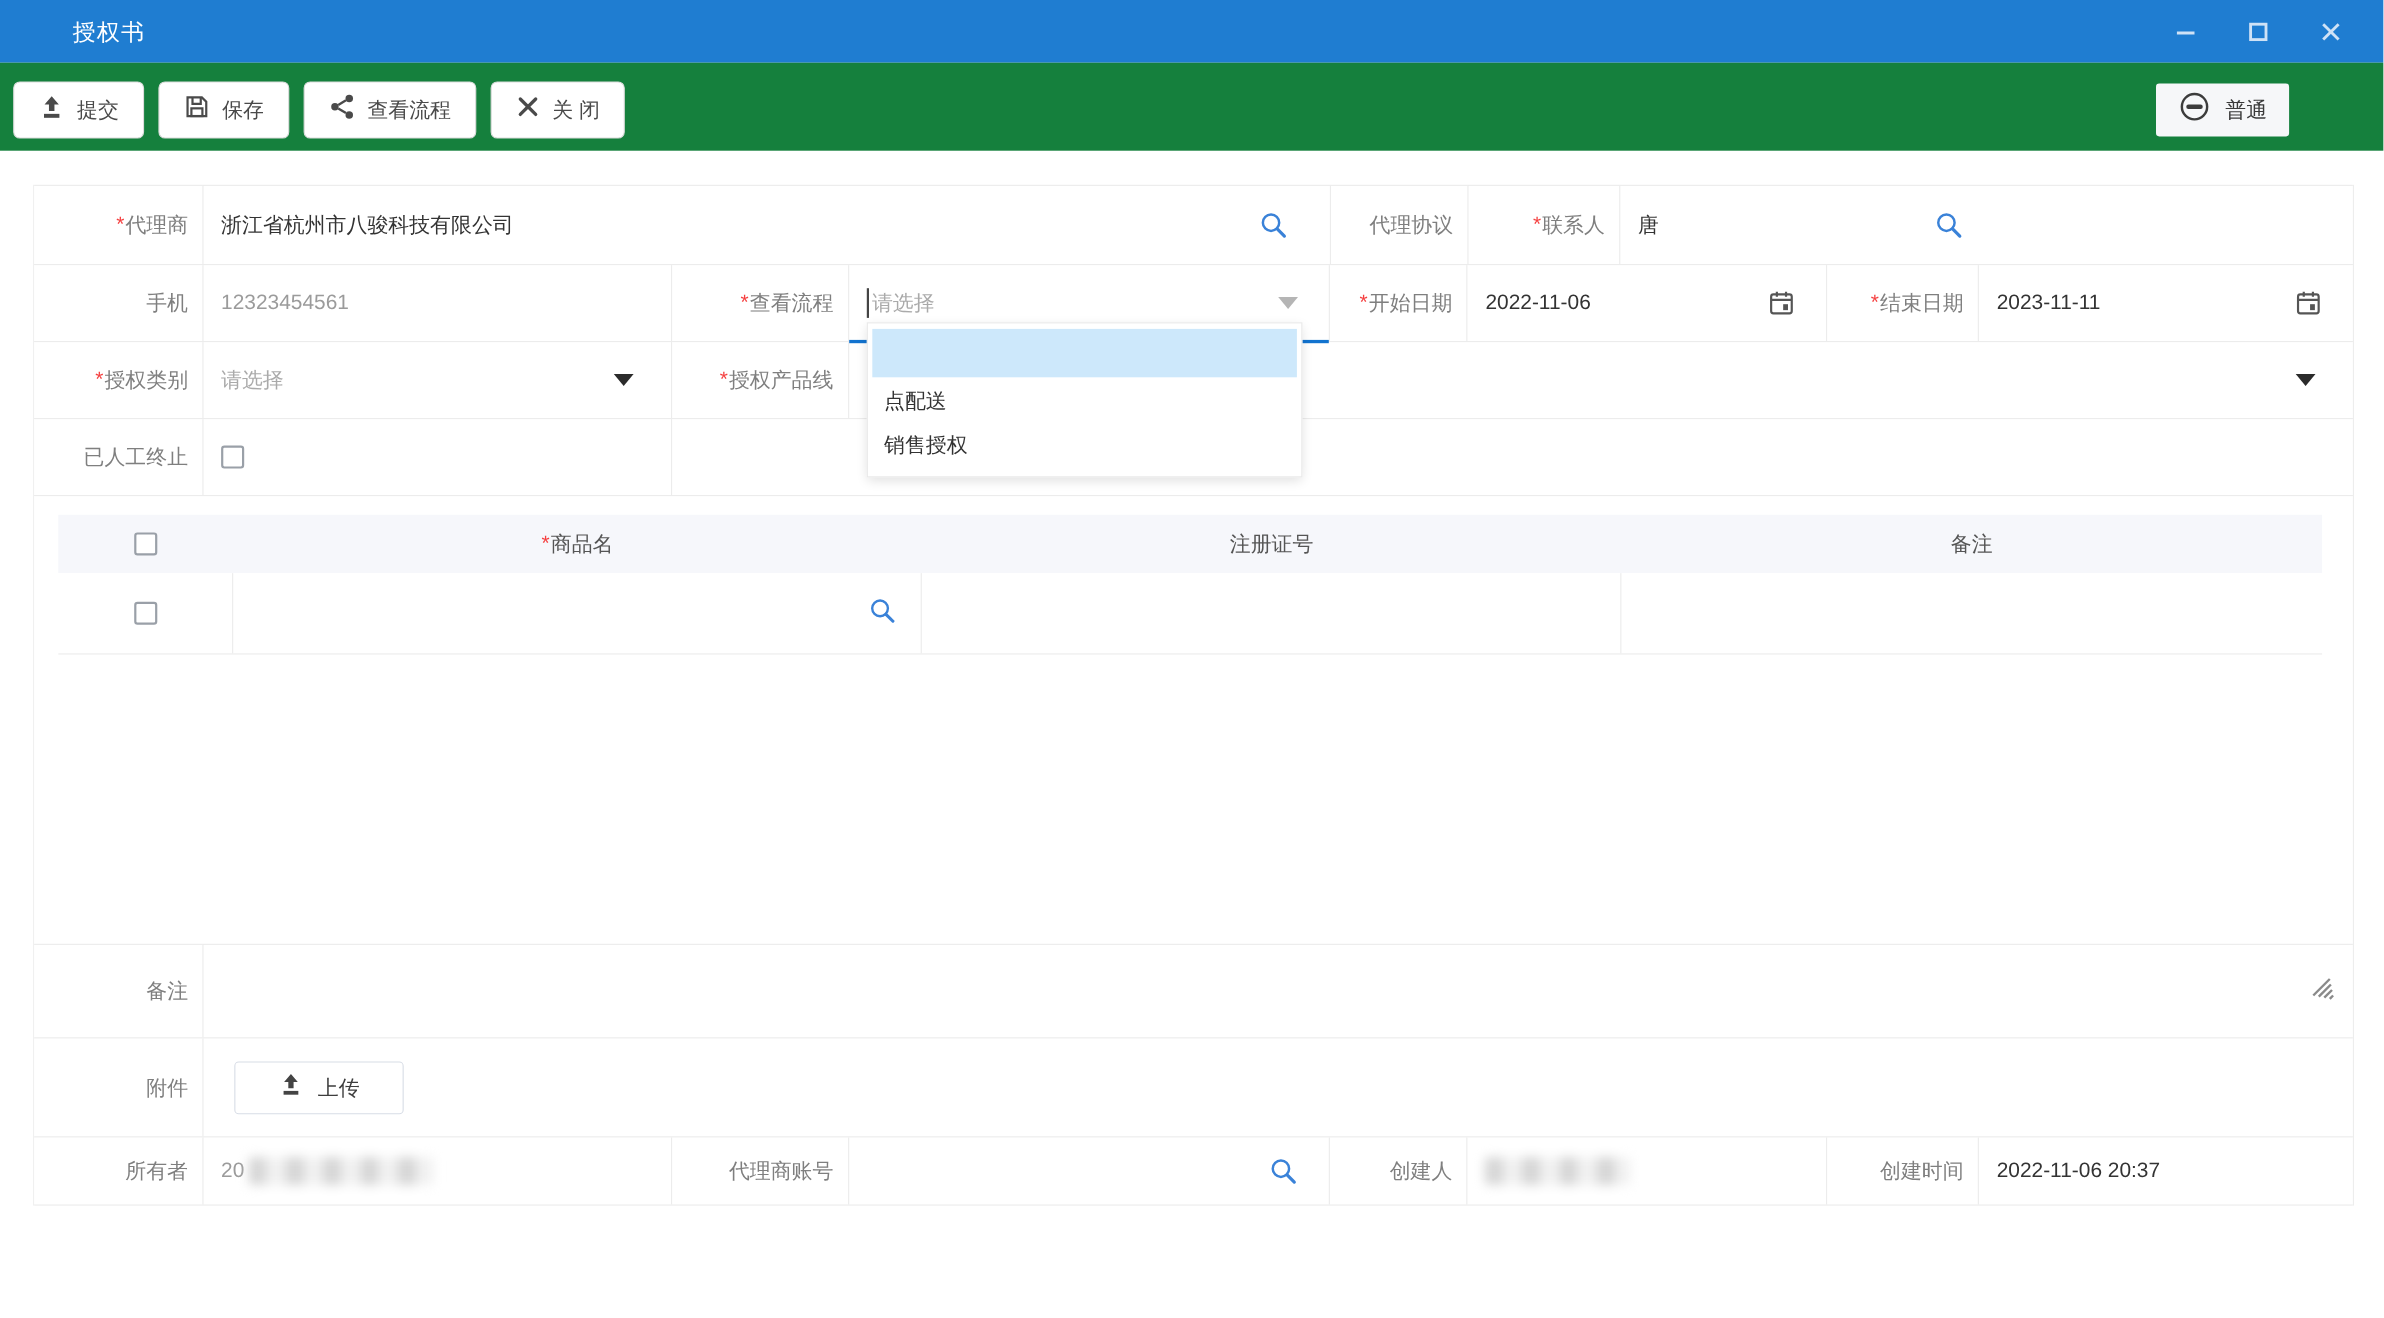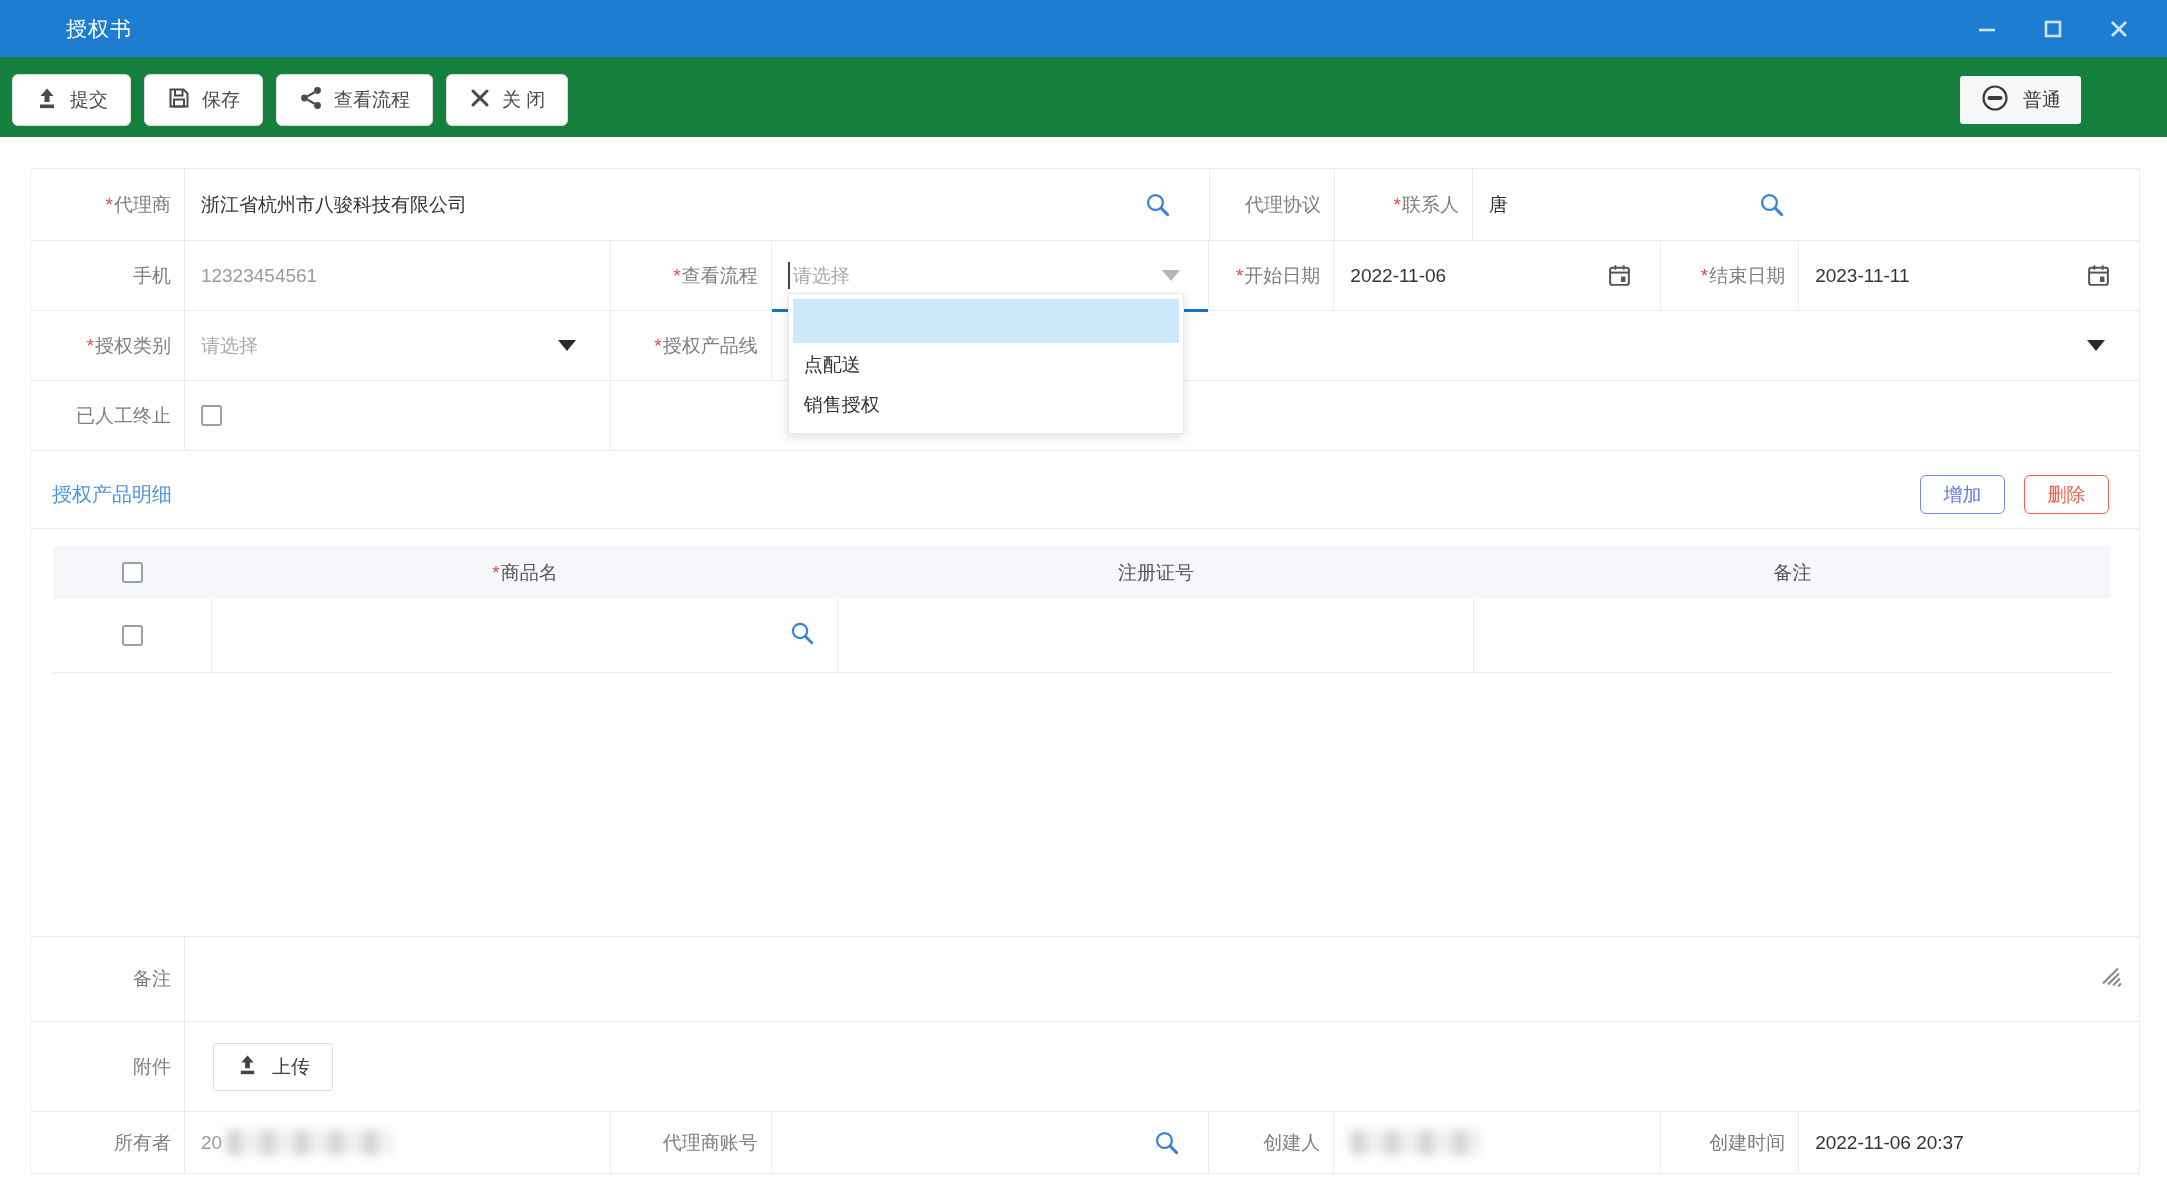--- a/index.html
+++ b/index.html
@@ -81,21 +81,21 @@
 
   .spacer { height:263px; }
 
   
   .foot-block { border-top:1px solid #ececec; }
   .remarks-row { height:85px; }
   .attach-row { height:90px; }
   .owner-row { height:62px; }
   .grip { position:absolute; right:12px; top:50%; transform:translateY(-50%); }
   .upload-btn { height:48px; border:1px solid #d8dde6; border-radius:4px; background:#fff;
-                display:flex; align-items:center; gap:13px; padding:0 22px; margin-left:12px;
+                display:flex; align-items:center; gap:13px; padding:0 39px; margin-left:12px;
                 color:#3d3d3d; cursor:pointer; }
   .redacted { display:inline-block; height:25px; border-radius:3px; filter:blur(5px);
               background:repeating-linear-gradient(90deg,#d6d6d6 0 16px,#f1f1f1 16px 34px); }
   .redacted.owner { width:168px; margin-left:4px; }
   .redacted.creator { width:132px; }
 </style>
 </head>
 <body>
 
 <div class="app">
@@ -295,27 +295,20 @@
         <div class="cell lbl w-la">
           <span>已人工终止</span>
         </div>
         <div class="cell fld w-fa">
           <span class="checkbox"></span>
         </div>
         <div class="cell w-span3"></div>
       </div>
     </div>
 
-    <div class="section-head">
-      <span class="section-title">授权产品明细</span>
-      <div class="sec-btns">
-        <div class="sec-btn add">增加</div>
-        <div class="sec-btn del">删除</div>
-      </div>
-    </div>
 
     <div class="ptable">
       <div class="t-head">
         <div class="tc c1">
           <span class="checkbox"></span>
         </div>
         <div class="tc c2">
           <span class="star">*</span>
           <span>商品名</span>
         </div>

